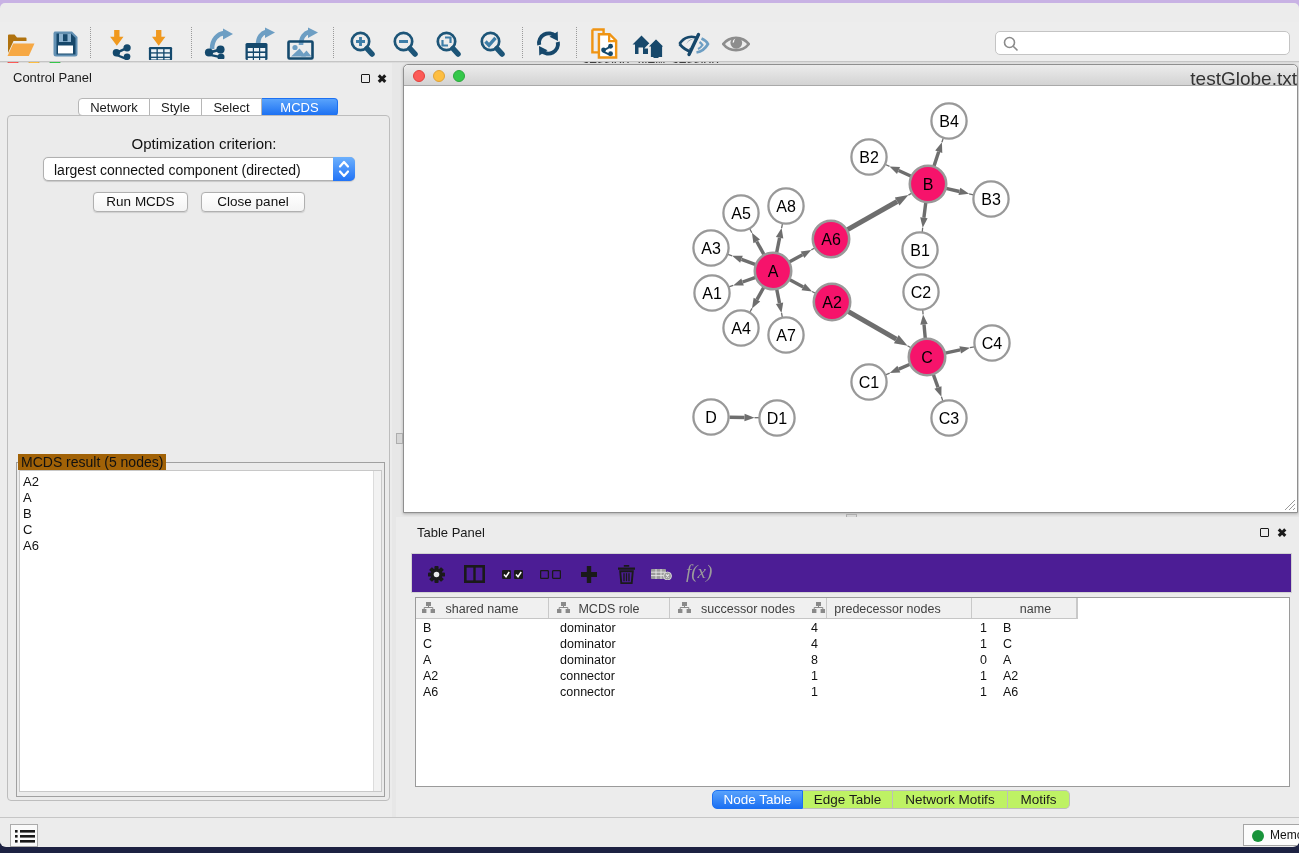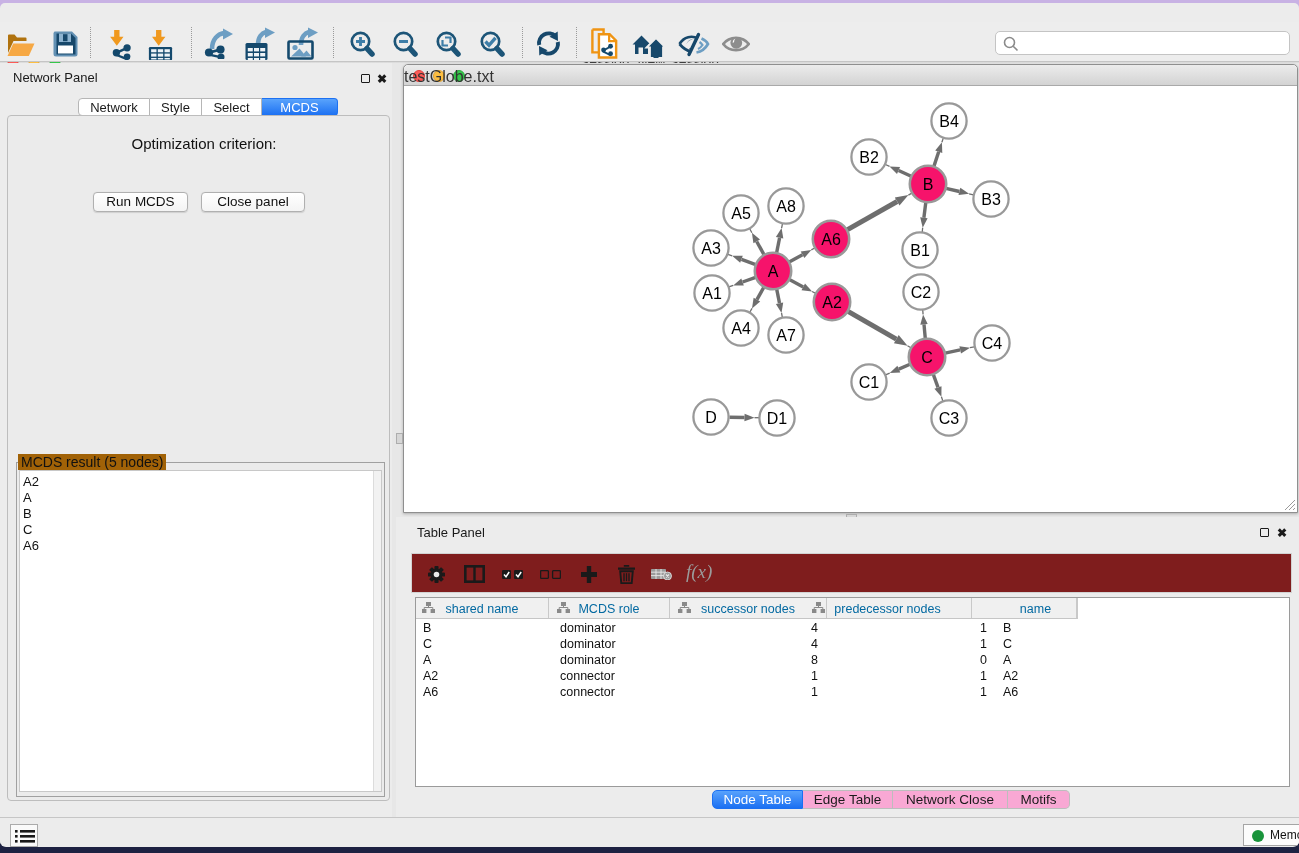--- a/index.html
+++ b/index.html
@@ -31,32 +31,32 @@
 #dropdown .cap { position:absolute; right:-1px; top:-1px; width:22px; height:24px; background:linear-gradient(#6cb0fd,#2173f6); border-radius:0 5px 5px 0; }
 .pbtn { position:absolute; height:20px; background:linear-gradient(#ffffff,#f4f4f4); border:1px solid #b0b0b0; border-radius:4px; font-size:13.5px; color:#111; text-align:center; line-height:18px; box-shadow:0 0.5px 1px rgba(0,0,0,0.12); }
 #mcdsbox { position:absolute; left:16px; top:399px; width:369px; height:335px; border:1px solid #a0a0a0; }
 #mcdsbox .lbl { position:absolute; left:1px; top:-9px; background:#a16207; padding:0 3px; font-size:14px; color:#111; }
 #mcdslist { position:absolute; left:2px; top:7px; width:363px; height:322px; background:#fff; border:1px solid #c8c8c8; }
 #mcdslist .sb { position:absolute; right:0; top:0; width:8px; height:100%; background:#f2f2f2; border-left:1px solid #dcdcdc; }
 #mcdslist div.it { font-size:13px; color:#111; line-height:16px; padding-left:3px; }
 
 #netwin { position:absolute; left:403px; top:1px; width:895px; height:449px; background:#fff; border:1px solid #8f8f8f; border-radius:5px 5px 0 0; box-shadow:0 1px 3px rgba(0,0,0,0.25); }
 #nettitle { position:absolute; left:0; top:0; width:100%; height:21px; background:linear-gradient(#ececec,#d3d3d3); border-bottom:1px solid #a9a9a9; border-radius:5px 5px 0 0; }
-#nettitle .t { position:absolute; top:3px; width:100%; text-align:left; font-size:16px; color:#333; }
+#nettitle .t { position:absolute; top:3px; width:100%; text-align:right; font-size:19px; color:#333; }
 
 #tpanel { position:absolute; left:396px; top:454px; width:903px; height:300px; background:#ececec; }
 #tptitle { position:absolute; left:21px; top:8px; font-size:13px; color:#1a1a1a; }
-#ttoolbar { position:absolute; left:15px; top:36px; width:881px; height:40px; background:#7f1d1d; border:1px solid #d2d2d2; }
+#ttoolbar { position:absolute; left:15px; top:36px; width:881px; height:40px; background:#4c1d95; border:1px solid #d2d2d2; }
 #ttable { position:absolute; left:19px; top:80px; width:875px; height:190px; background:#fff; border:1px solid #9a9a9a; }
 #thead { position:absolute; left:0; top:0; width:662px; height:21px; background:#f0f0f0; border-bottom:1px solid #c6c6c6; border-right:1px solid #c9c9c9; }
 .hcol { position:absolute; top:0; height:20px; border-right:1px solid #c9c9c9; }
-.hcol .ht { position:absolute; width:100%; text-align:center; top:4px; font-size:12.5px; color:#0369a1; }
+.hcol .ht { position:absolute; width:100%; text-align:center; top:4px; font-size:12.5px; color:#404040; }
 .trow { position:absolute; font-size:12.5px; color:#111; }
 #btabs { position:absolute; display:flex; left:276px; top:273px;margin-left:40px; }
-.btab { height:19px; border:1px solid #bdbdbd; border-left:none; background:#f9a8d4; font-size:13.5px; color:#1a1a1a; text-align:center; line-height:18px; }
+.btab { height:19px; border:1px solid #bdbdbd; border-left:none; background:#bef264; font-size:13.5px; color:#1a1a1a; text-align:center; line-height:18px; }
 .btab.first { border-left:1px solid #bdbdbd; border-radius:5px 0 0 5px; }
 .btab.last { border-radius:0 5px 5px 0; }
 .btab.sel { background:linear-gradient(#58a2fc,#1b70f2); border-color:#1b70f2; color:#fff; }
 
 #statusbar { position:absolute; left:0; top:814px; width:1299px; height:27px; background:#ececec; border-top:1px solid #c6c6c6; }
 #listbtn { position:absolute; left:10px; top:6px; width:28px; height:23px; background:#fafafa; border:1px solid #ababab; }
 #membtn { position:absolute; left:1214px; top:6px; width:75px; height:22px; background:#fcfcfc; border:1px solid #a5a5a5; font-size:12px; color:#111;margin-left:29px; }
 #membtn .dot { position:absolute; left:8px; top:5px; width:12px; height:12px; border-radius:50%; background:#18933a; }
 #membtn .mt { position:absolute; left:26px; top:3px; }
 </style>
@@ -224,31 +224,38 @@
     </svg></div>
     <div id="searchbox">
         <svg width="18" height="18" style="position:absolute;left:6px;top:3px" viewBox="0 0 18 18">
       <circle cx="7.5" cy="7.5" r="5" fill="none" stroke="#8a8a8a" stroke-width="1.6"></circle>
       <line x1="11.2" y1="11.2" x2="15.5" y2="15.5" stroke="#8a8a8a" stroke-width="1.6"></line>
     </svg>
       </div>
   </div>
   <div id="main">
     <div id="cpanel">
-      <div id="cptitle">Network Panel</div>
+      <div id="cptitle">Control Panel</div>
       <div class="winbtn-sq" style="left:361px;top:11px"></div>
       <div class="winbtn-x" style="left:377px;top:11px">✖</div>
       <div class="tabs" style="left:78px;top:35px">
         <div class="tab first" style="width:72px">Network</div>
         <div class="tab" style="width:52px">Style</div>
         <div class="tab" style="width:60px">Select</div>
         <div class="tab last sel" style="width:76px">MCDS</div>
       </div>
       <div id="cpbox"></div>
       <div id="optlabel">Optimization criterion:</div>
+      <div id="dropdown">
+        <div class="txt">largest connected component (directed)</div>
+        <div class="cap"><svg width="22" height="24" viewBox="0 0 22 24">
+          <path d="M7 9.5 L11 5 L15 9.5" fill="none" stroke="#fff" stroke-width="2.2" stroke-linejoin="round" stroke-linecap="round"></path>
+          <path d="M7 14.5 L11 19 L15 14.5" fill="none" stroke="#fff" stroke-width="2.2" stroke-linejoin="round" stroke-linecap="round"></path>
+        </svg></div>
+      </div>
       <div class="pbtn" style="left:93px;top:129px;width:95px">Run MCDS</div>
       <div class="pbtn" style="left:201px;top:129px;width:104px">Close panel</div>
       <div id="mcdsbox">
         <div id="mcdslist">
           <div class="sb"></div>
           <div class="it" style="padding-top:3px">A2</div>
           <div class="it">A</div>
           <div class="it">B</div>
           <div class="it">C</div>
           <div class="it">A6</div>
@@ -515,21 +522,21 @@
           <div class="trow" style="left:587px;top:71px">A2</div>
           <div class="trow" style="left:7px;top:87px">A6</div>
           <div class="trow" style="left:144px;top:87px">connector</div>
           <div class="trow" style="left:254px;width:148px;top:87px;text-align:right">1</div>
           <div class="trow" style="left:411px;width:160px;top:87px;text-align:right">1</div>
           <div class="trow" style="left:587px;top:87px">A6</div>
       </div>
       <div id="btabs">
         <div class="btab first sel" style="width:91px">Node Table</div>
         <div class="btab" style="width:90px">Edge Table</div>
-        <div class="btab" style="width:115px">Network Close</div>
+        <div class="btab" style="width:115px">Network Motifs</div>
         <div class="btab last" style="width:62px">Motifs</div>
       </div>
     </div>
   </div>
   <div id="statusbar">
     <div id="listbtn">
         <svg width="20" height="15" style="position:absolute;left:4px;top:4px" viewBox="0 0 20 15">
       <g fill="#1a1a1a">
             <rect x="0" y="1" width="2.6" height="2.6"></rect>
             <rect x="5" y="1" width="15" height="2.6"></rect>

